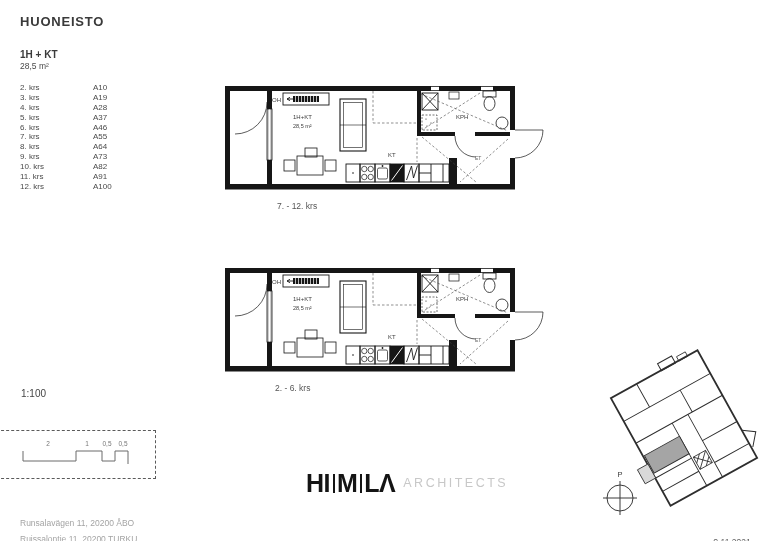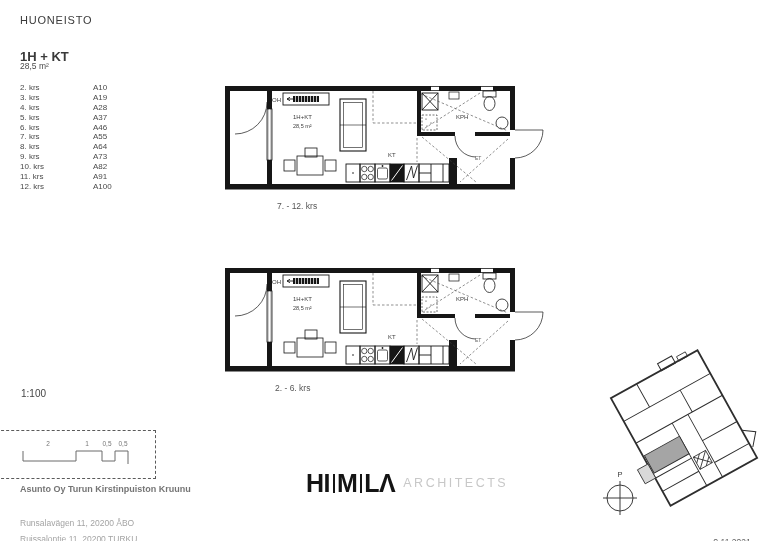--- a/index.html
+++ b/index.html
@@ -1,20 +1,20 @@
 <!DOCTYPE html>
 <html><head>
 <meta charset="utf-8">
 <style>
   html,body{margin:0;padding:0;background:#e8e8e8;}
   .sheet{position:relative;width:768px;height:541px;background:#ffffff;overflow:hidden;
          font-family:"Liberation Sans","DejaVu Sans",sans-serif;color:#3c3c3c;}
   .abs{position:absolute;}
-  .sheet-title{left:20px;top:14px;font-size:11px;font-weight:400;letter-spacing:.8px;color:#3a3a3a;}
-  .apt-type{left:20px;top:49px;font-size:13px;font-weight:700;color:#3a3a3a;}
+  .sheet-title{left:20px;top:14px;font-size:13px;font-weight:700;letter-spacing:.8px;color:#3a3a3a;}
+  .apt-type{left:20px;top:49px;font-size:10px;font-weight:700;color:#3a3a3a;}
   .apt-area{left:20px;top:61px;font-size:8.5px;color:#4a4a4a;}
   .floor-list{left:20px;top:83px;width:130px;font-size:8px;color:#4a4a4a;}
   .floor-row{display:flex;height:9.9px;line-height:9.9px;gap:11px;}
   .floor-row .fl{width:62px;}
   .plan-caption{font-size:8.5px;color:#555;}
   .scale-ratio{left:21px;top:388px;font-size:10px;color:#444;}
   .scale-box{left:-4px;top:430px;width:158px;height:47px;border:1.5px dashed #5a5a5a;}
   .project-name{left:20px;top:484px;font-size:9px;font-weight:700;color:#757575;}
   .addr1{left:20px;top:506px;font-size:8.5px;color:#a4a4a4;margin-top:28px;}
   .addr2{left:20px;top:518px;font-size:8.5px;color:#a4a4a4;}
@@ -209,21 +209,20 @@
   <div class="abs scale-box">
     <svg width="156" height="44" viewBox="0 0 156 44">
       <path d="M26 20 V30 H79 V20 H105 V30 H118 V20 H131 V33" fill="none" stroke="#6a6a6a" stroke-width="1"></path>
       <text x="51" y="15" font-size="6.5" fill="#777" text-anchor="middle">2</text>
       <text x="90" y="15" font-size="6.5" fill="#777" text-anchor="middle">1</text>
       <text x="110" y="15" font-size="6.5" fill="#777" text-anchor="middle">0,5</text>
       <text x="126" y="15" font-size="6.5" fill="#777" text-anchor="middle">0,5</text>
     </svg>
   </div>
 
-  <div class="abs project-name">Asunto Oy Turun Kirstinpuiston Kruunu</div>
   <div class="abs addr1">Ruissalontie 11, 20200 TURKU</div>
   <div class="abs addr2">Runsalavägen 11, 20200 ÅBO</div>
 
   <div class="abs logo">
     <span class="word">HI</span>
     <span class="bar"></span>
     <span class="word">M</span>
     <span class="bar"></span>
     <span class="word">LΛ</span>
     <span class="suffix">ARCHITECTS</span>

